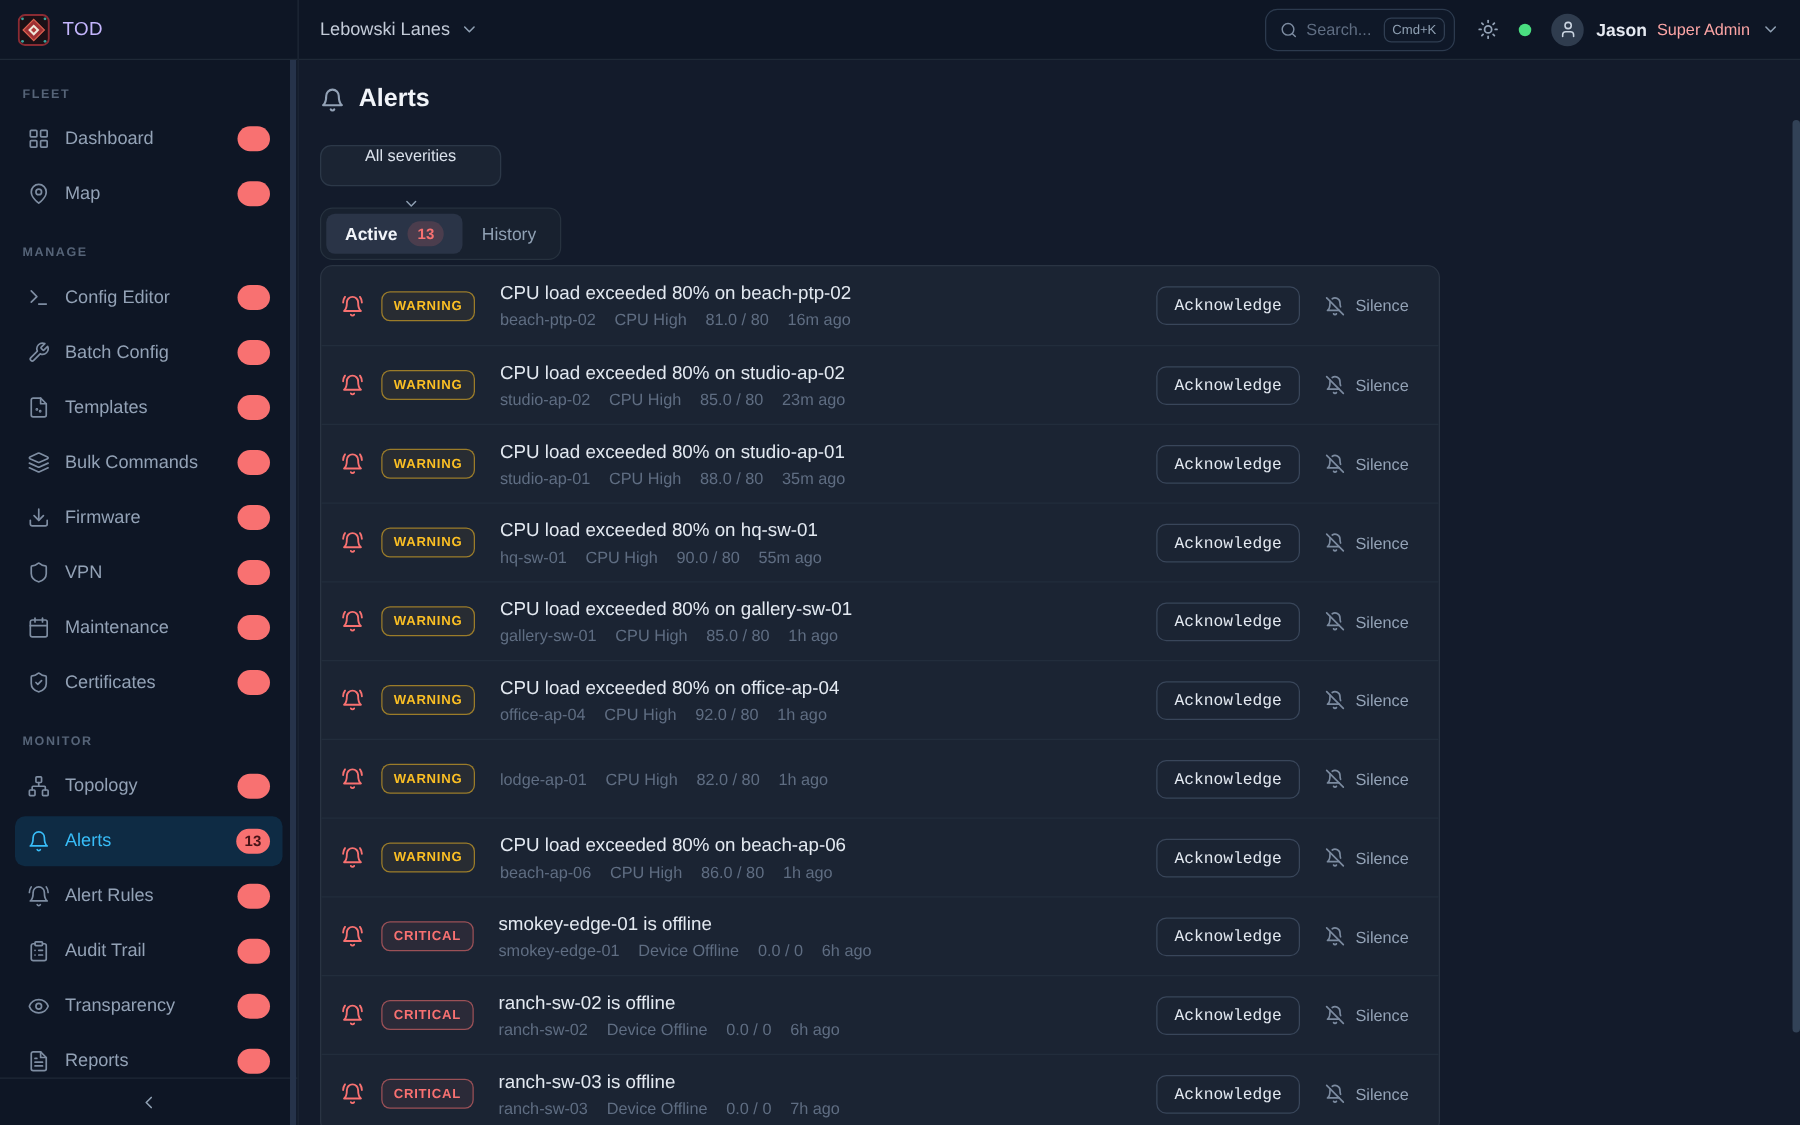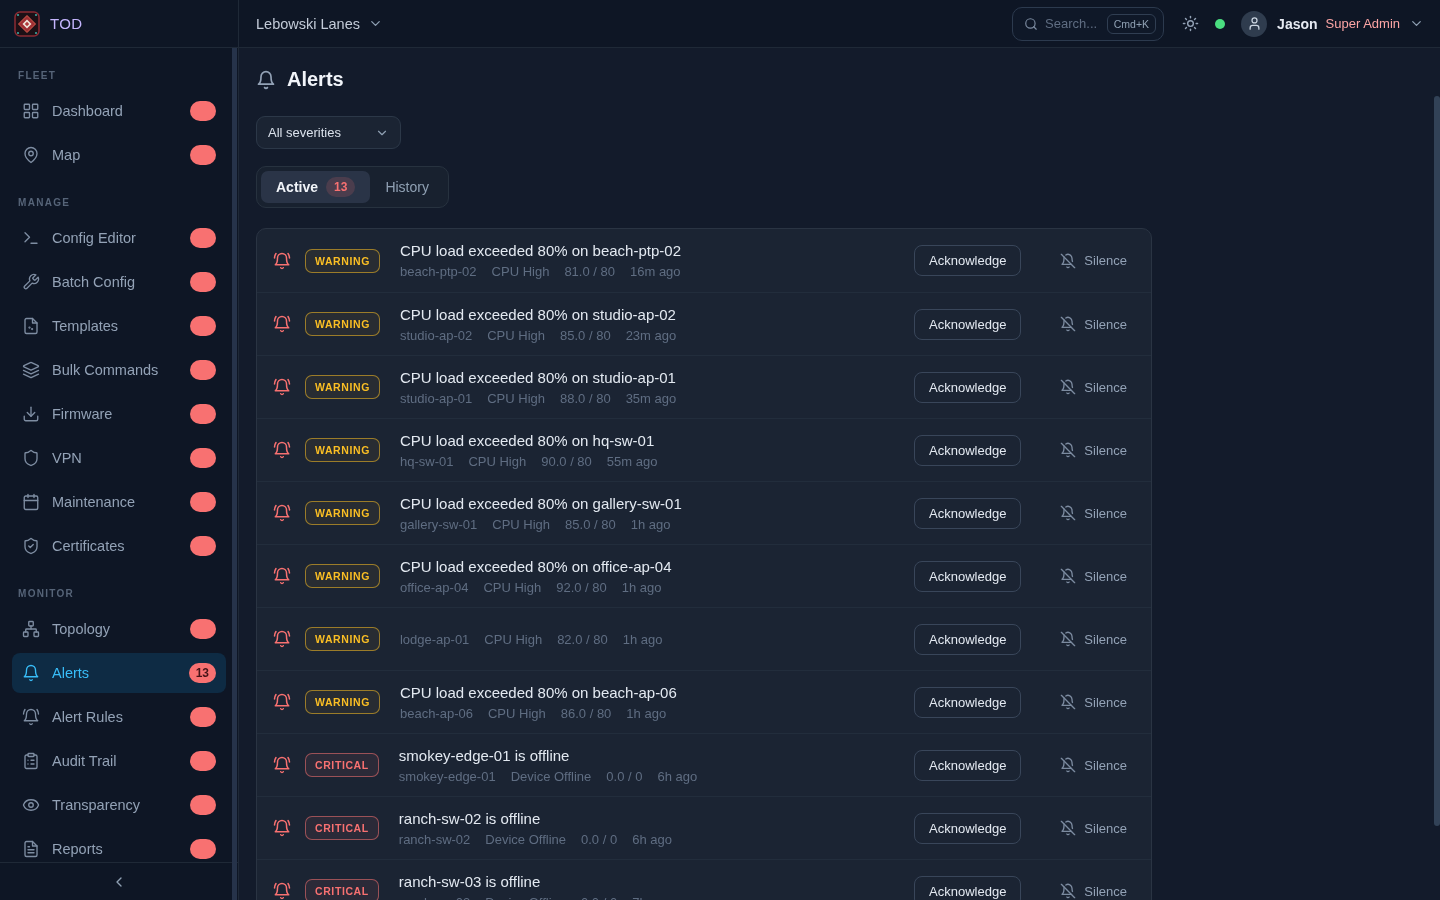--- a/index.html
+++ b/index.html
@@ -87,28 +87,28 @@
     position:absolute; left:239px; right:0; top:48px; bottom:0;
     padding:20px 0 0 17px; overflow:hidden;
   }
   .page-header { display:flex; align-items:center; gap:11px; margin-bottom:25px; }
   .page-title { font-size:20px; font-weight:700; color:#f1f4f9; }
   .page-header .hdr-icon { color:#93a2b6; }
 
   .severity-select {
     width:145px; height:33px; background:#1b2433; border:1px solid #2c3848; border-radius:9px;
     display:flex; align-items:center; padding:0 11px; gap:24px; font-size:13px; color:#dbe2ec;
-    cursor:pointer; margin-bottom:17px;
+    cursor:pointer; margin-bottom:17px;flex-direction:column;
   }
   .severity-select .sel-label { flex:1 1 auto; }
   .severity-select .chev { color:#8fa0b3; }
 
   .tabs {
     display:inline-flex; align-items:center; background:#18212f; border:1px solid #27323f;
-    border-radius:10px; padding:4px; margin-bottom:20px;
+    border-radius:10px; padding:4px; margin-bottom:4px;
   }
   .tab { display:flex; align-items:center; gap:8px; padding:6px 15px; border-radius:7px;
     font-size:14px; color:#8fa0b3; cursor:pointer; }
   .tab.active { background:#2a3447; color:#f1f4f9; font-weight:600; }
   .tab-badge {
     background:rgba(248,113,113,.16); color:#f87171; font-size:12px; font-weight:700;
     min-width:27px; height:20px; padding:0 8px; border-radius:10px;
     display:flex; align-items:center; justify-content:center;
   }
 
@@ -123,22 +123,22 @@
     min-width:64px; text-align:center; font-size:10.5px; font-weight:700; letter-spacing:.6px;
     padding:5px 9px; border-radius:7px; flex:0 0 auto;
   }
   .sev-badge.warning { color:#fbbf24; border:1px solid rgba(251,191,36,.55); background:rgba(251,191,36,.06); }
   .sev-badge.critical { color:#f87171; border:1px solid rgba(248,113,113,.55); background:rgba(248,113,113,.08); }
   .row-main { margin-left:20px; flex:1 1 auto; min-width:0; }
   .row-title { font-size:15px; color:#e3e9f1; margin-bottom:5px; }
   .row-meta { display:flex; gap:15px; font-size:13px; color:#5f6d82; }
   .ack-btn {
     flex:0 0 auto; background:transparent; border:1px solid #39465a; border-radius:8px;
-    color:#e3e9f1; font-family:Liberation Sans, sans-serif; font-size:13px; font-weight:500;
-    padding:7px 14px; cursor:pointer; margin-right:39px;
+    color:#e3e9f1; font-family:Liberation Mono, monospace; font-size:13px; font-weight:500;
+    padding:7px 14px; cursor:pointer; margin-right:20px;
   }
   .silence-btn {
     flex:0 0 auto; display:flex; align-items:center; gap:8px; color:#93a2b6; font-size:13px;
     cursor:pointer; margin-right:8px;
   }
   .silence-btn .bell-off { color:#7c8ba0; }
 
   .main-scrollthumb {
     position:absolute; right:0; top:48px; width:6px; height:730px;
     background:#324257; border-radius:3px; z-index:7;

